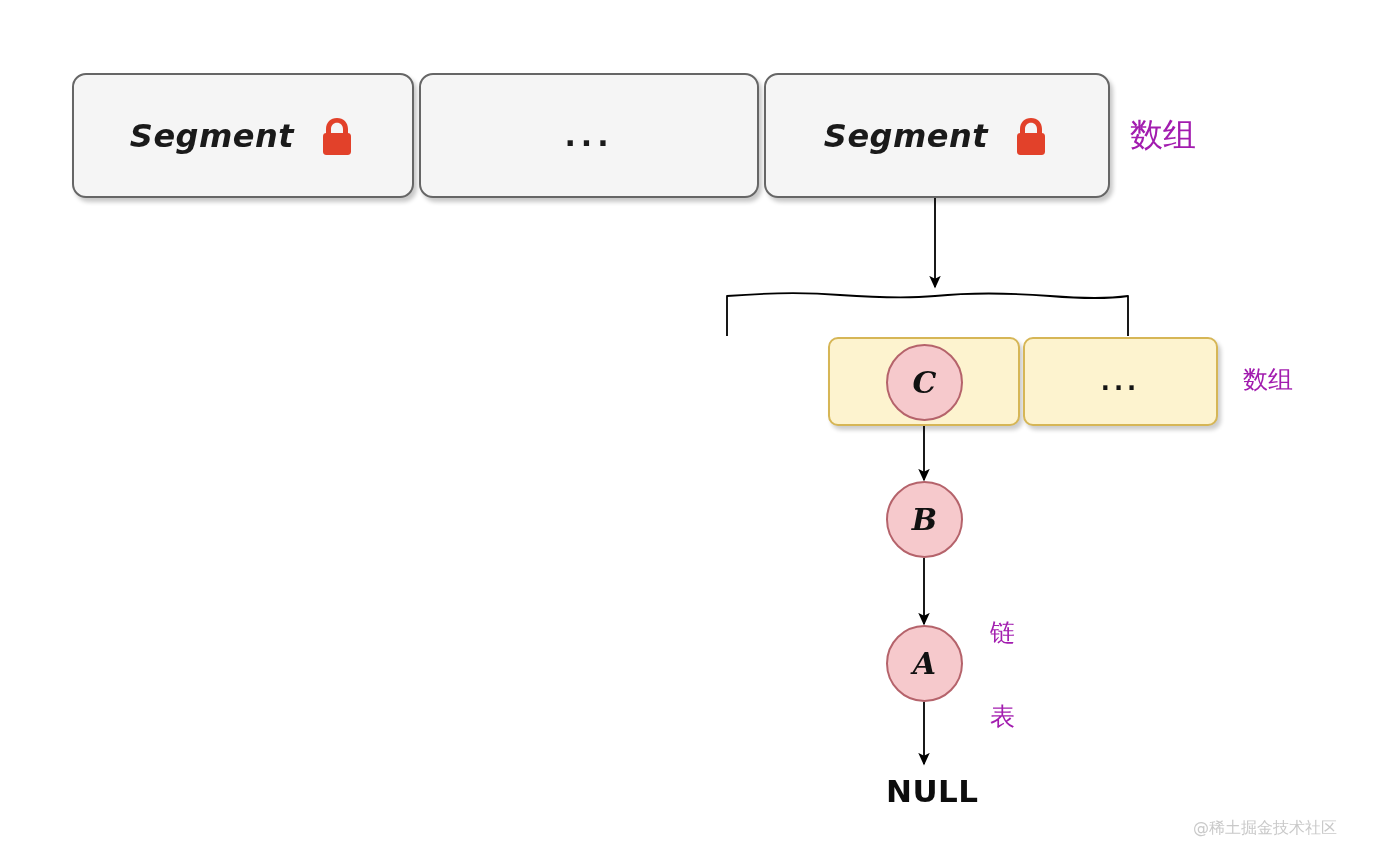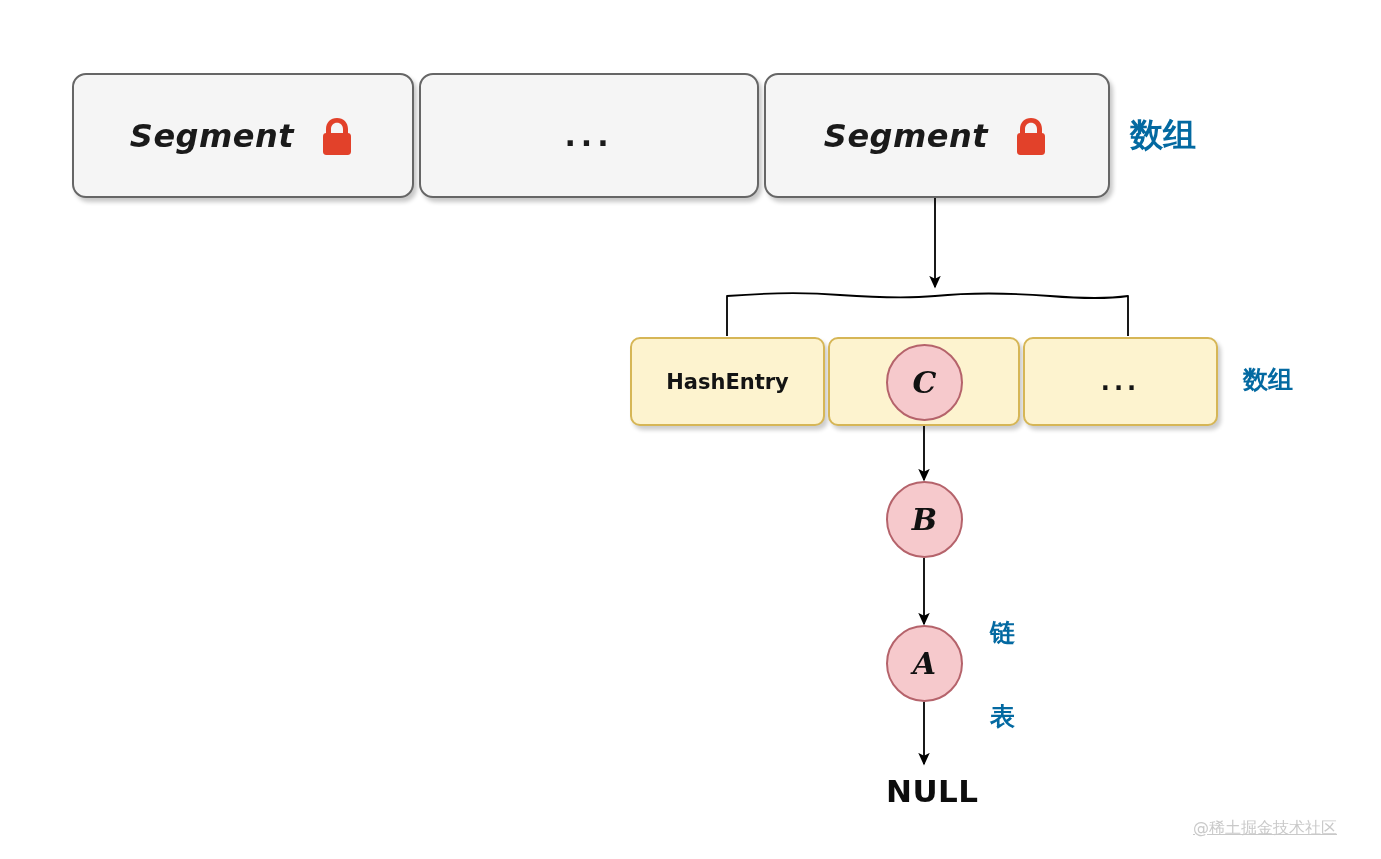--- a/index.html
+++ b/index.html
@@ -116,22 +116,22 @@
     font-size: 30px;
     font-weight: 700;
     font-style: italic;
     color: #111111;
   }
 
   
   .cn-label {
     position: absolute;
     font-family: "DejaVu Sans", sans-serif;
-    font-weight: 700;
-    color: #0369a1;
+    font-weight: 400;
+    color: #a21caf;
     white-space: pre;
     line-height: 1.12;
   }
   .null-label {
     position: absolute;
     font-family: "DejaVu Sans", sans-serif;
     font-size: 31px;
     font-weight: 600;
     color: #0d0d0d;
     letter-spacing: 0.5px;
@@ -186,23 +186,20 @@
       <span class="seg-label">Segment</span>
       <svg class="lock-icon" viewBox="0 0 38 44">
         <path d="M19 4 C12.5 4 8 8.6 8 15 L8 20 L13 20 L13 15 C13 11.4 15.6 8.8 19 8.8 C22.4 8.8 25 11.4 25 15 L25 20 L30 20 L30 15 C30 8.6 25.5 4 19 4 Z" fill="#E2412A"></path>
         <rect x="5" y="19" width="28" height="22" rx="3.4" fill="#E2412A"></rect>
       </svg>
     </div>
   </div>
 
   <div class="cn-label" style="left:1130px; top:117px; font-size:33px;">数组</div>
 
-  <div class="ye-box" style="left:630px; top:337px; width:195px; height:89px;">
-    <span class="ye-label">HashEntry</span>
-  </div>
 
   <div class="ye-box" style="left:828px; top:337px; width:192px; height:89px;"></div>
 
   <div class="ye-box" style="left:1023px; top:337px; width:195px; height:89px;">
     <span class="ye-dots">...</span>
   </div>
 
   <div class="cn-label" style="left:1243px; top:366px; font-size:25px;">数组</div>
 
   <div class="node" style="left:886px; top:344px; width:77px; height:77px;">
@@ -217,15 +214,15 @@
     <span class="node-label">A</span>
   </div>
 
   <div class="cn-label" style="left:990px; top:563px; font-size:25px;">
     <div>链</div>
     <div>表</div>
   </div>
 
   <div class="null-label" style="left:886px; top:773px;">NULL</div>
 
-  <div class="watermark" style="left:1193px; top:818px;text-decoration:underline;">@稀土掘金技术社区</div>
+  <div class="watermark" style="left:1193px; top:818px;">@稀土掘金技术社区</div>
 
 </div>
 
 </body></html>

